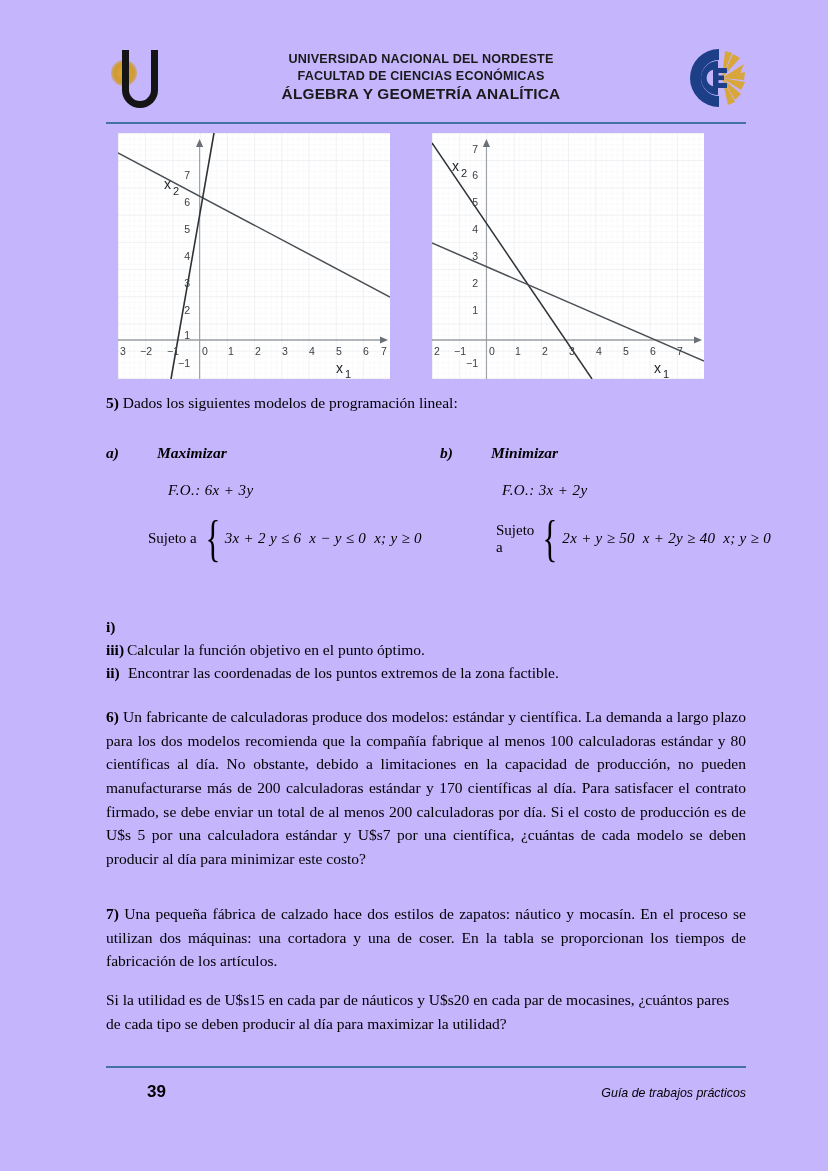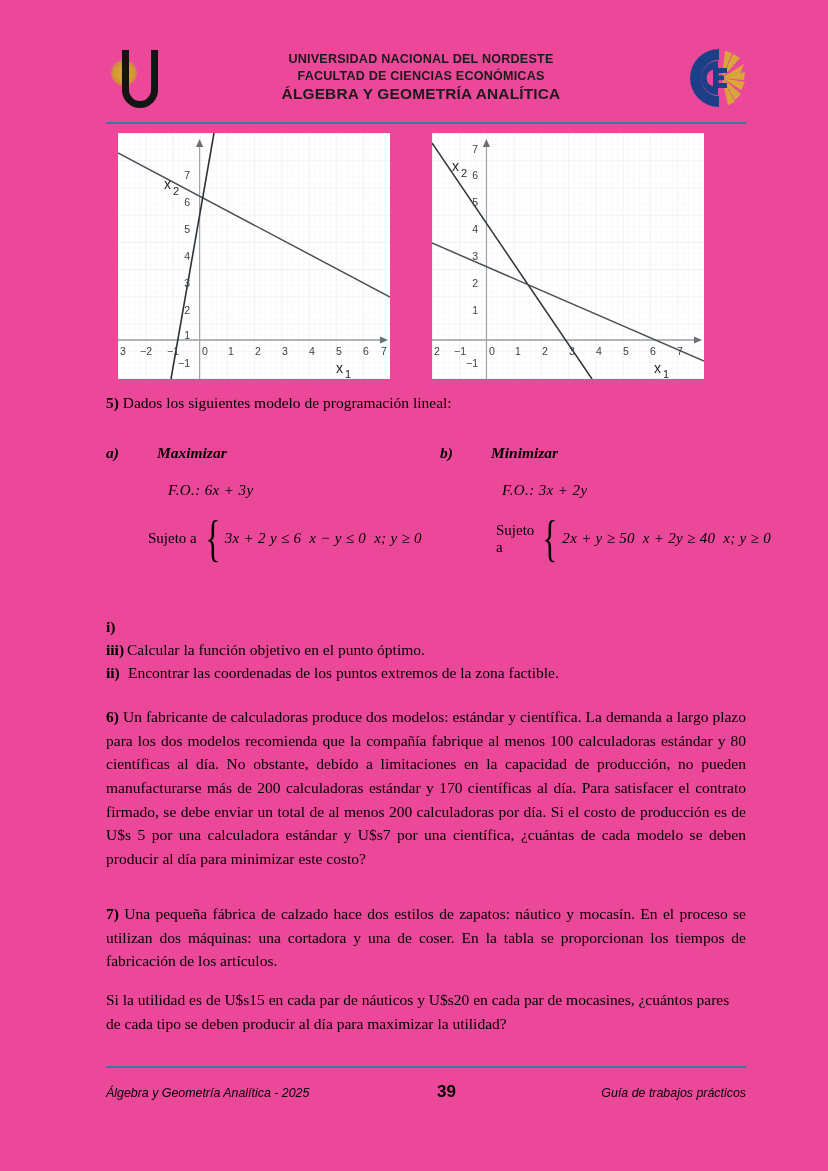--- a/index.html
+++ b/index.html
@@ -14,21 +14,21 @@
     font-family: "Liberation Serif", serif;
     color: #000000;
     overflow: hidden;
   }
 
   .page {
     position: absolute;
     left: 0; top: 0;
     width: 828px;
     height: 1171px;
-    background: #ec4899;
+    background: #c4b5fd;
   }
 
   
   .header {
     position: absolute;
     left: 106px;
     top: 38px;
     width: 640px;
     height: 80px;
     display: flex;
@@ -404,21 +404,21 @@
           <text x="231" y="245" font-size="11">1</text>
         </g>
       </svg>
     </div>
   </div>
 
   <div class="content">
 
     <p class="q-line">
       <span class="q-num">5)</span>
-      <span>Dados los siguientes modelo de programación lineal:</span>
+      <span>Dados los siguientes modelos de programación lineal:</span>
     </p>
 
     <div class="models">
 
       <div class="model a">
         <div class="model-head">
           <span class="letter">a)</span>
           <span>Maximizar</span>
         </div>
         <div class="fo">F.O.: 6x + 3y</div>
@@ -474,18 +474,17 @@
       <span class="q-num">7)</span>
       <span>Una pequeña fábrica de calzado hace dos estilos de zapatos: náutico y mocasín. En el proceso se utilizan dos máquinas: una cortadora y una de coser. En la tabla se proporcionan los tiempos de fabricación de los artículos.</span>
     </p>
     <p class="para nojustify" style="margin-top:0">
       <span>Si la utilidad es de U$s15 en cada par de náuticos y U$s20 en cada par de mocasines, ¿cuántos pares de cada tipo se deben producir al día para maximizar la utilidad?</span>
     </p>
   </div>
 
   <div class="footer-rule"></div>
   <div class="footer">
-    <div class="f-left">Álgebra y Geometría Analítica - 2025</div>
     <div class="f-page">39</div>
     <div class="f-right">Guía de trabajos prácticos</div>
   </div>
 
 </div>
 
 </body></html>

